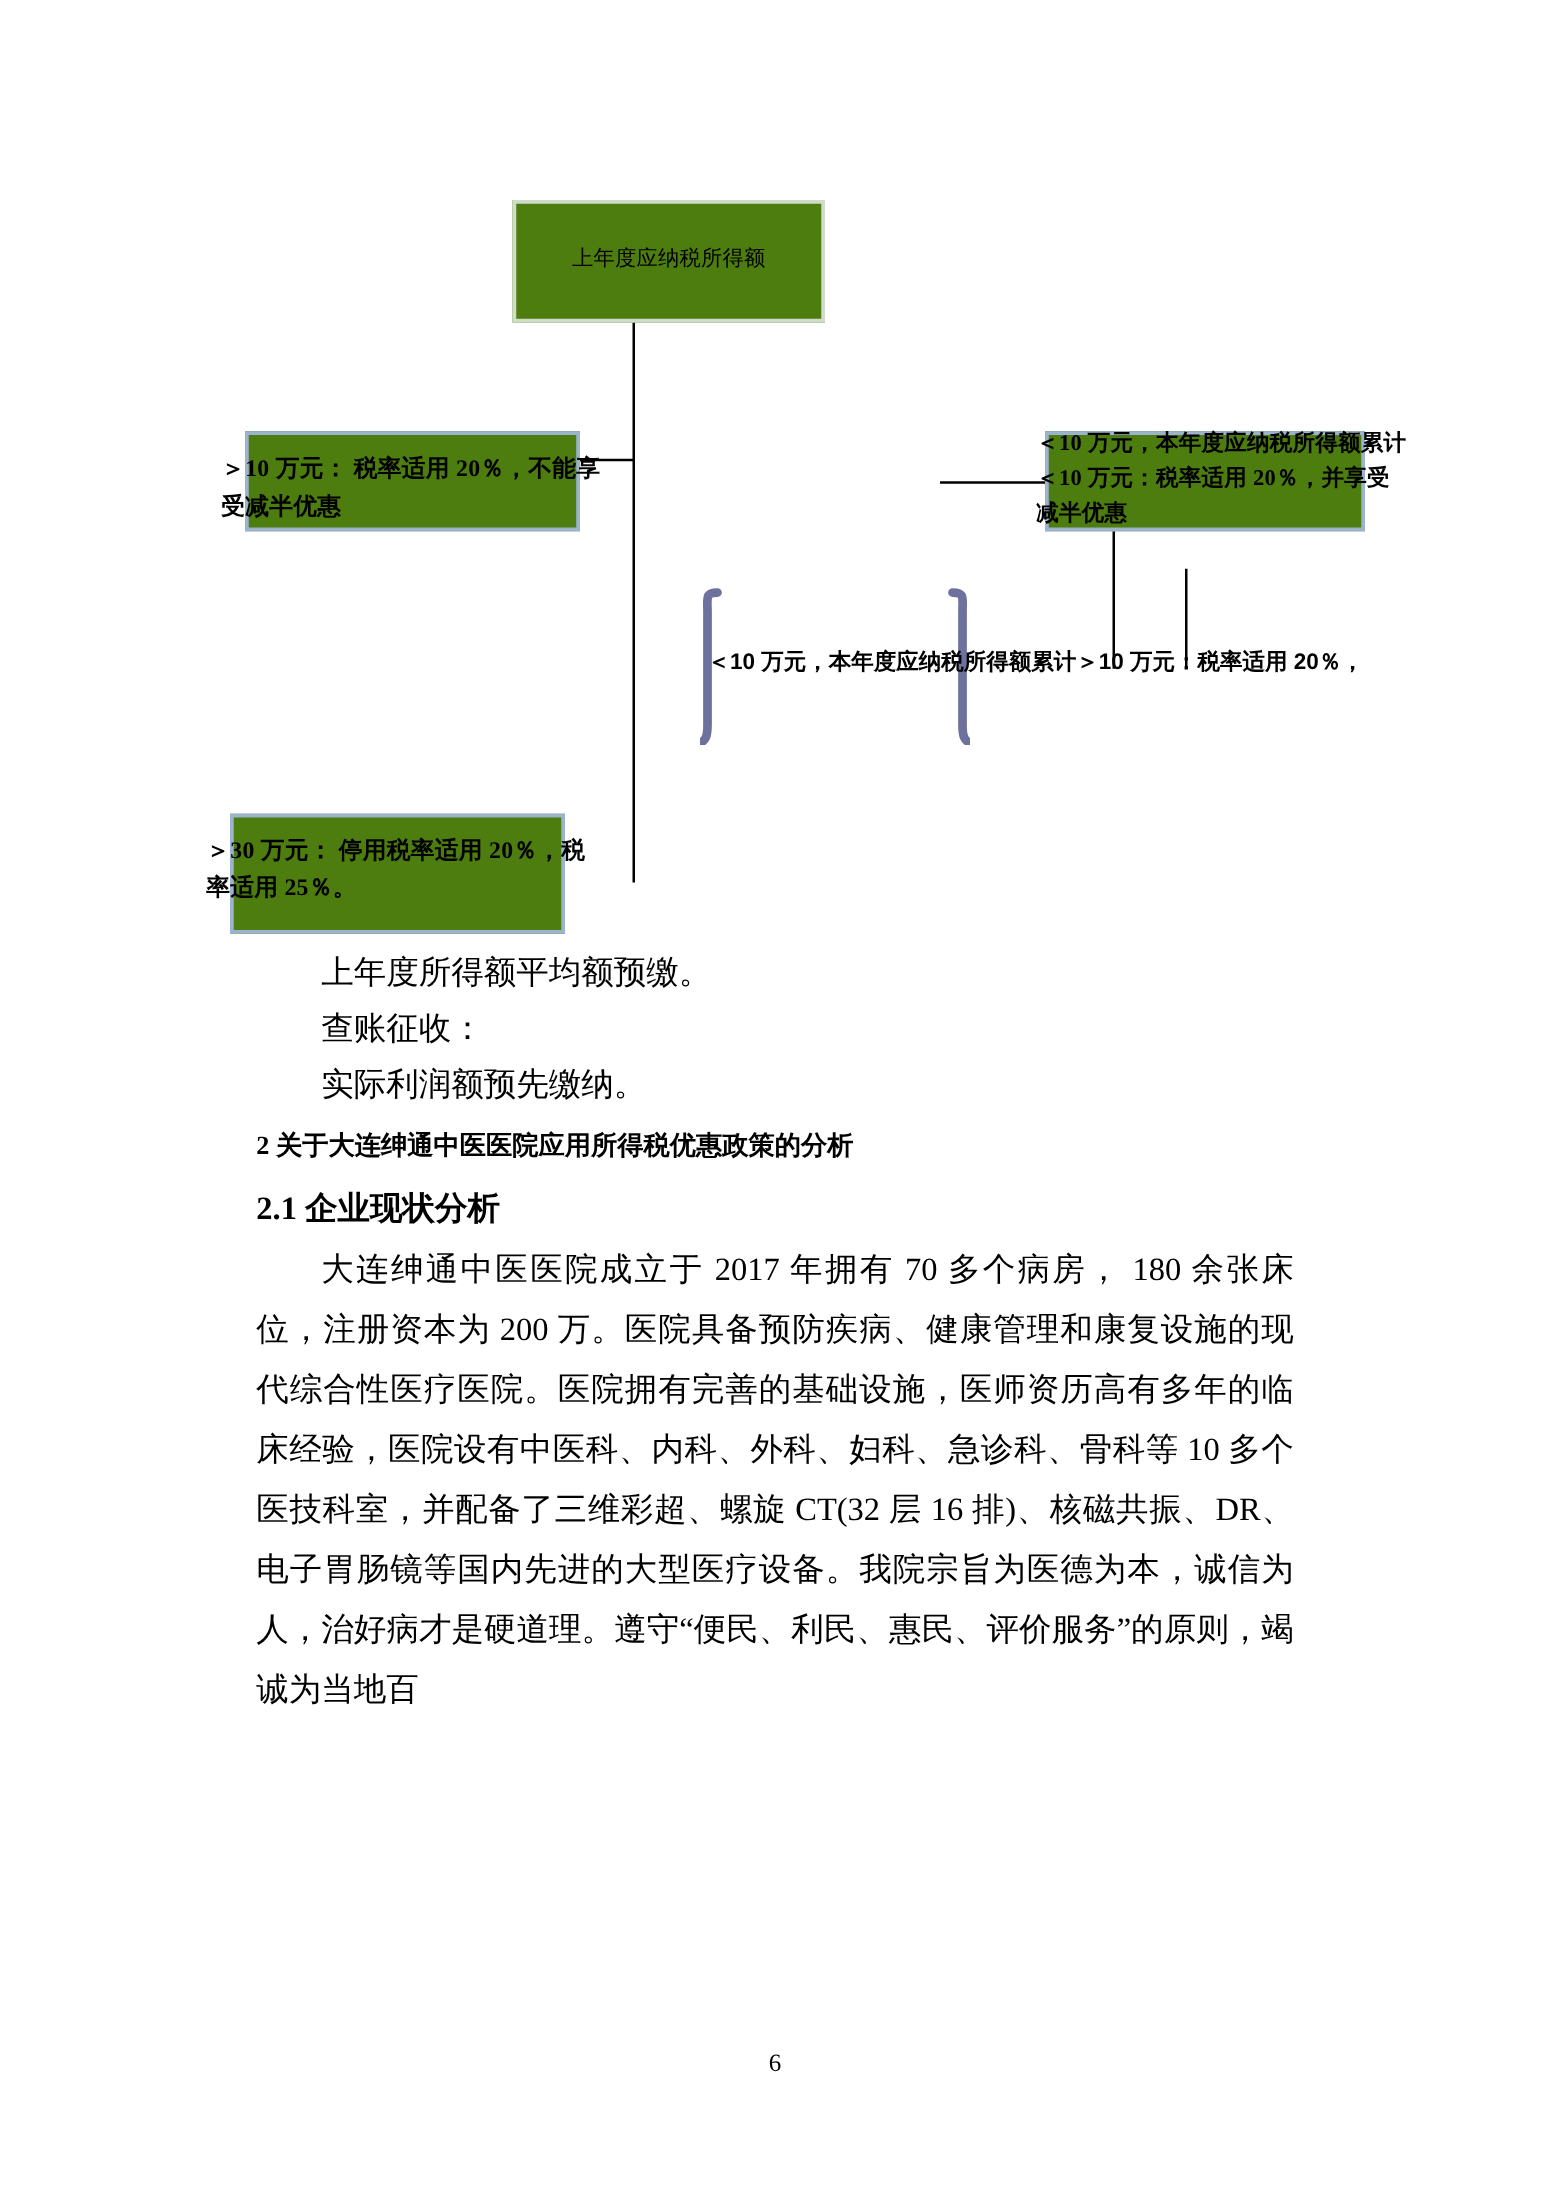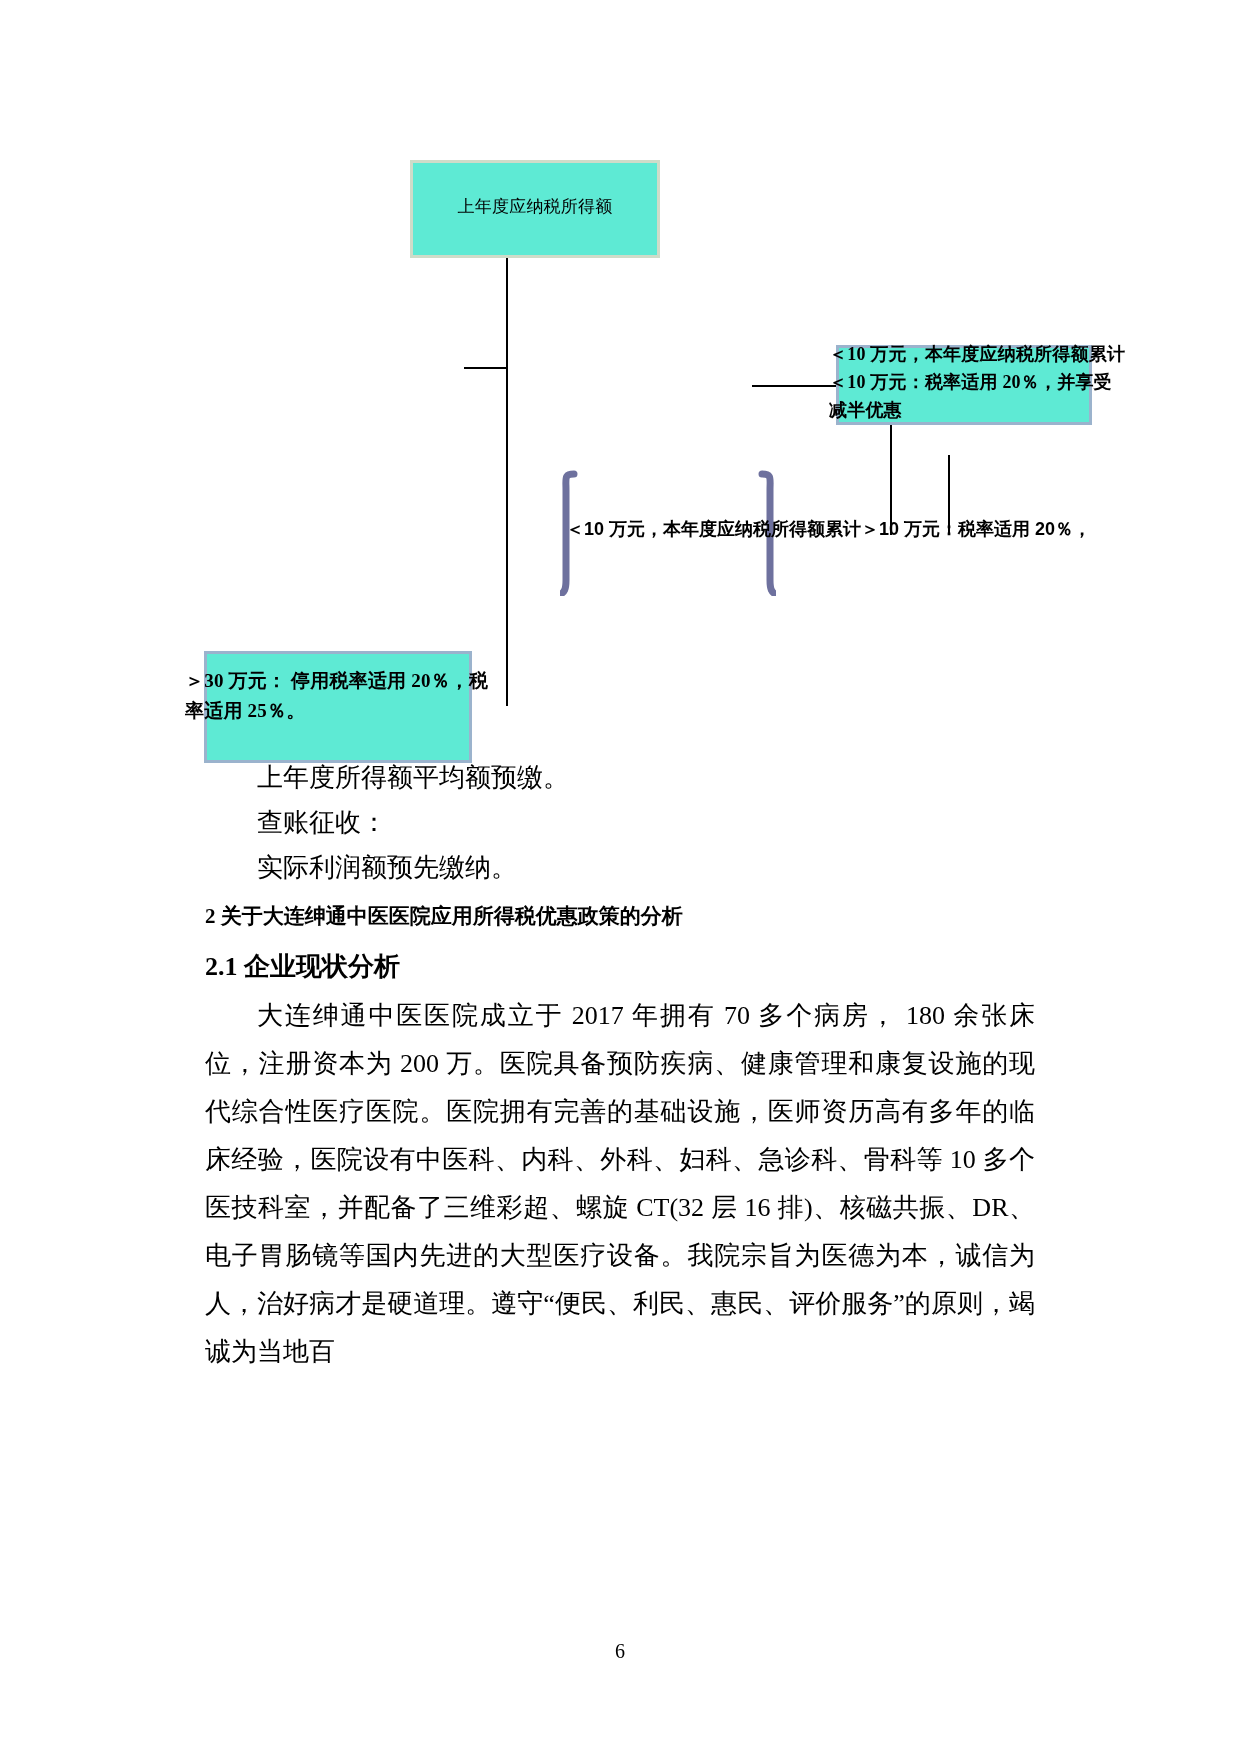--- a/index.html
+++ b/index.html
@@ -12,21 +12,21 @@
     overflow:hidden;
   }
   .page{position:relative;width:1240px;height:1754px;}
 
   
   .diagram{position:absolute;left:0;top:0;width:1240px;height:770px;}
 
   .box{
     position:absolute;
     box-sizing:border-box;
-    background:#5eead4;
+    background:#4d7c0f;
     font-family:"Liberation Serif", serif;
     font-weight:bold;
     font-size:19px;
     line-height:28px;
     letter-spacing:0.2px;
     z-index:4;
   }
   .box-top{
     left:410px; top:160px; width:250px; height:98px;
     border:3px solid #cfdcc9;
@@ -49,21 +49,21 @@
     left:836px; top:345px; width:256px; height:80px;
     border:3px solid #9bb3cd;
     padding-left:35px;
   }
   .box-right .t{
     position:absolute;left:-10px;top:-8px;width:300px;
     font-size:18px;line-height:28px;
   }
 
   .box-bottom{
-    left:204px; top:651px; width:268px; height:112px;
+    left:184px; top:651px; width:268px; height:96px;
     border:3px solid #9bb3cd;
   }
   .box-bottom .t{
     position:absolute;left:-22px;top:12px;width:320px;
     font-size:19px;line-height:30px;
   }
 
   
   .line{position:absolute;background:#000;z-index:2;}
   .v-main{left:506px; top:258px; width:2px; height:448px;}
@@ -139,20 +139,23 @@
     <div class="line v-main"></div>
     <div class="line h-left"></div>
     <div class="line h-right"></div>
     <div class="line v-right-drop"></div>
     <div class="line v-tail"></div>
 
     <div class="box box-top">
       <div class="t">上年度应纳税所得额</div>
     </div>
 
+    <div class="box box-left">
+      <div class="t">＞10 万元： 税率适用 20％，不能享受减半优惠</div>
+    </div>
 
     <div class="box box-right">
       <div class="t">＜10 万元，本年度应纳税所得额累计 ＜10 万元：税率适用 20％，并享受减半优惠</div>
     </div>
 
     <div class="brace">
       <svg width="216" height="128" viewBox="0 0 216 128">
         <path d="M14 6 C4 6, 6 10, 6 22 L6 112 C6 122, 4 124, 1 126" fill="none" stroke="#6e719e" stroke-width="7" stroke-linecap="round"></path>
         <path d="M202 6 C212 6, 210 10, 210 22 L210 112 C210 122, 212 124, 215 126" fill="none" stroke="#6e719e" stroke-width="7" stroke-linecap="round"></path>
       </svg>

